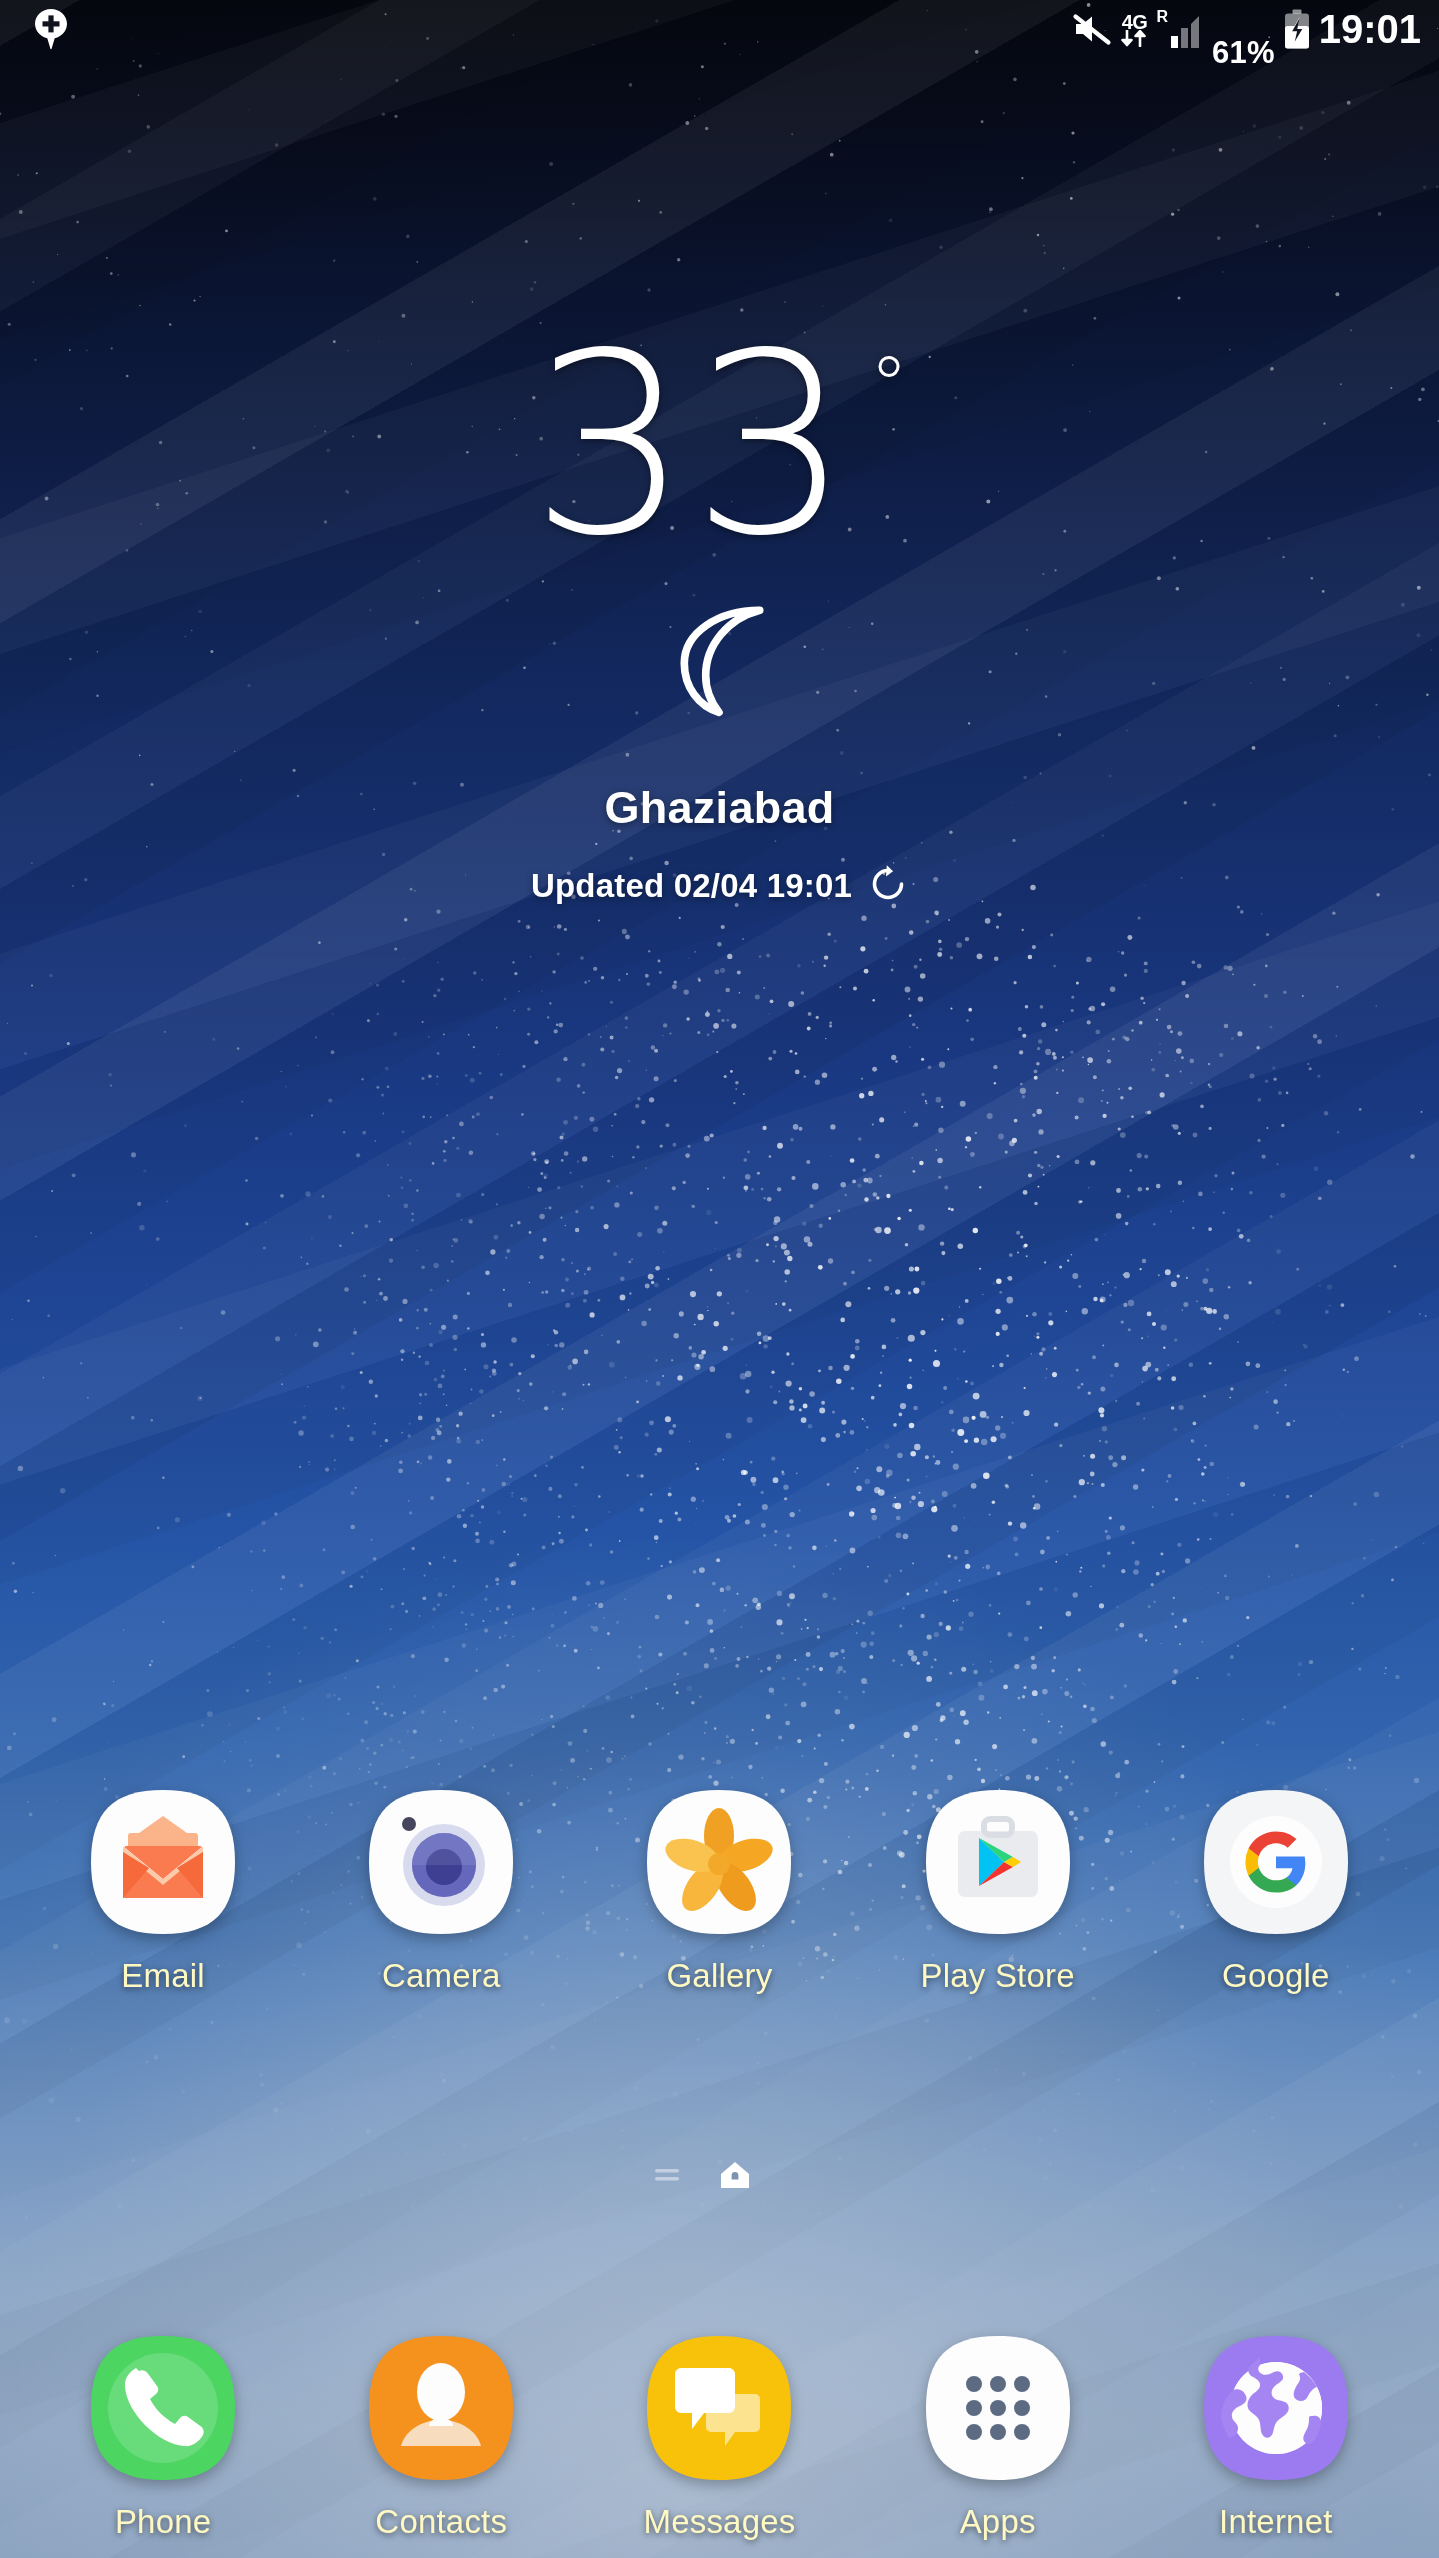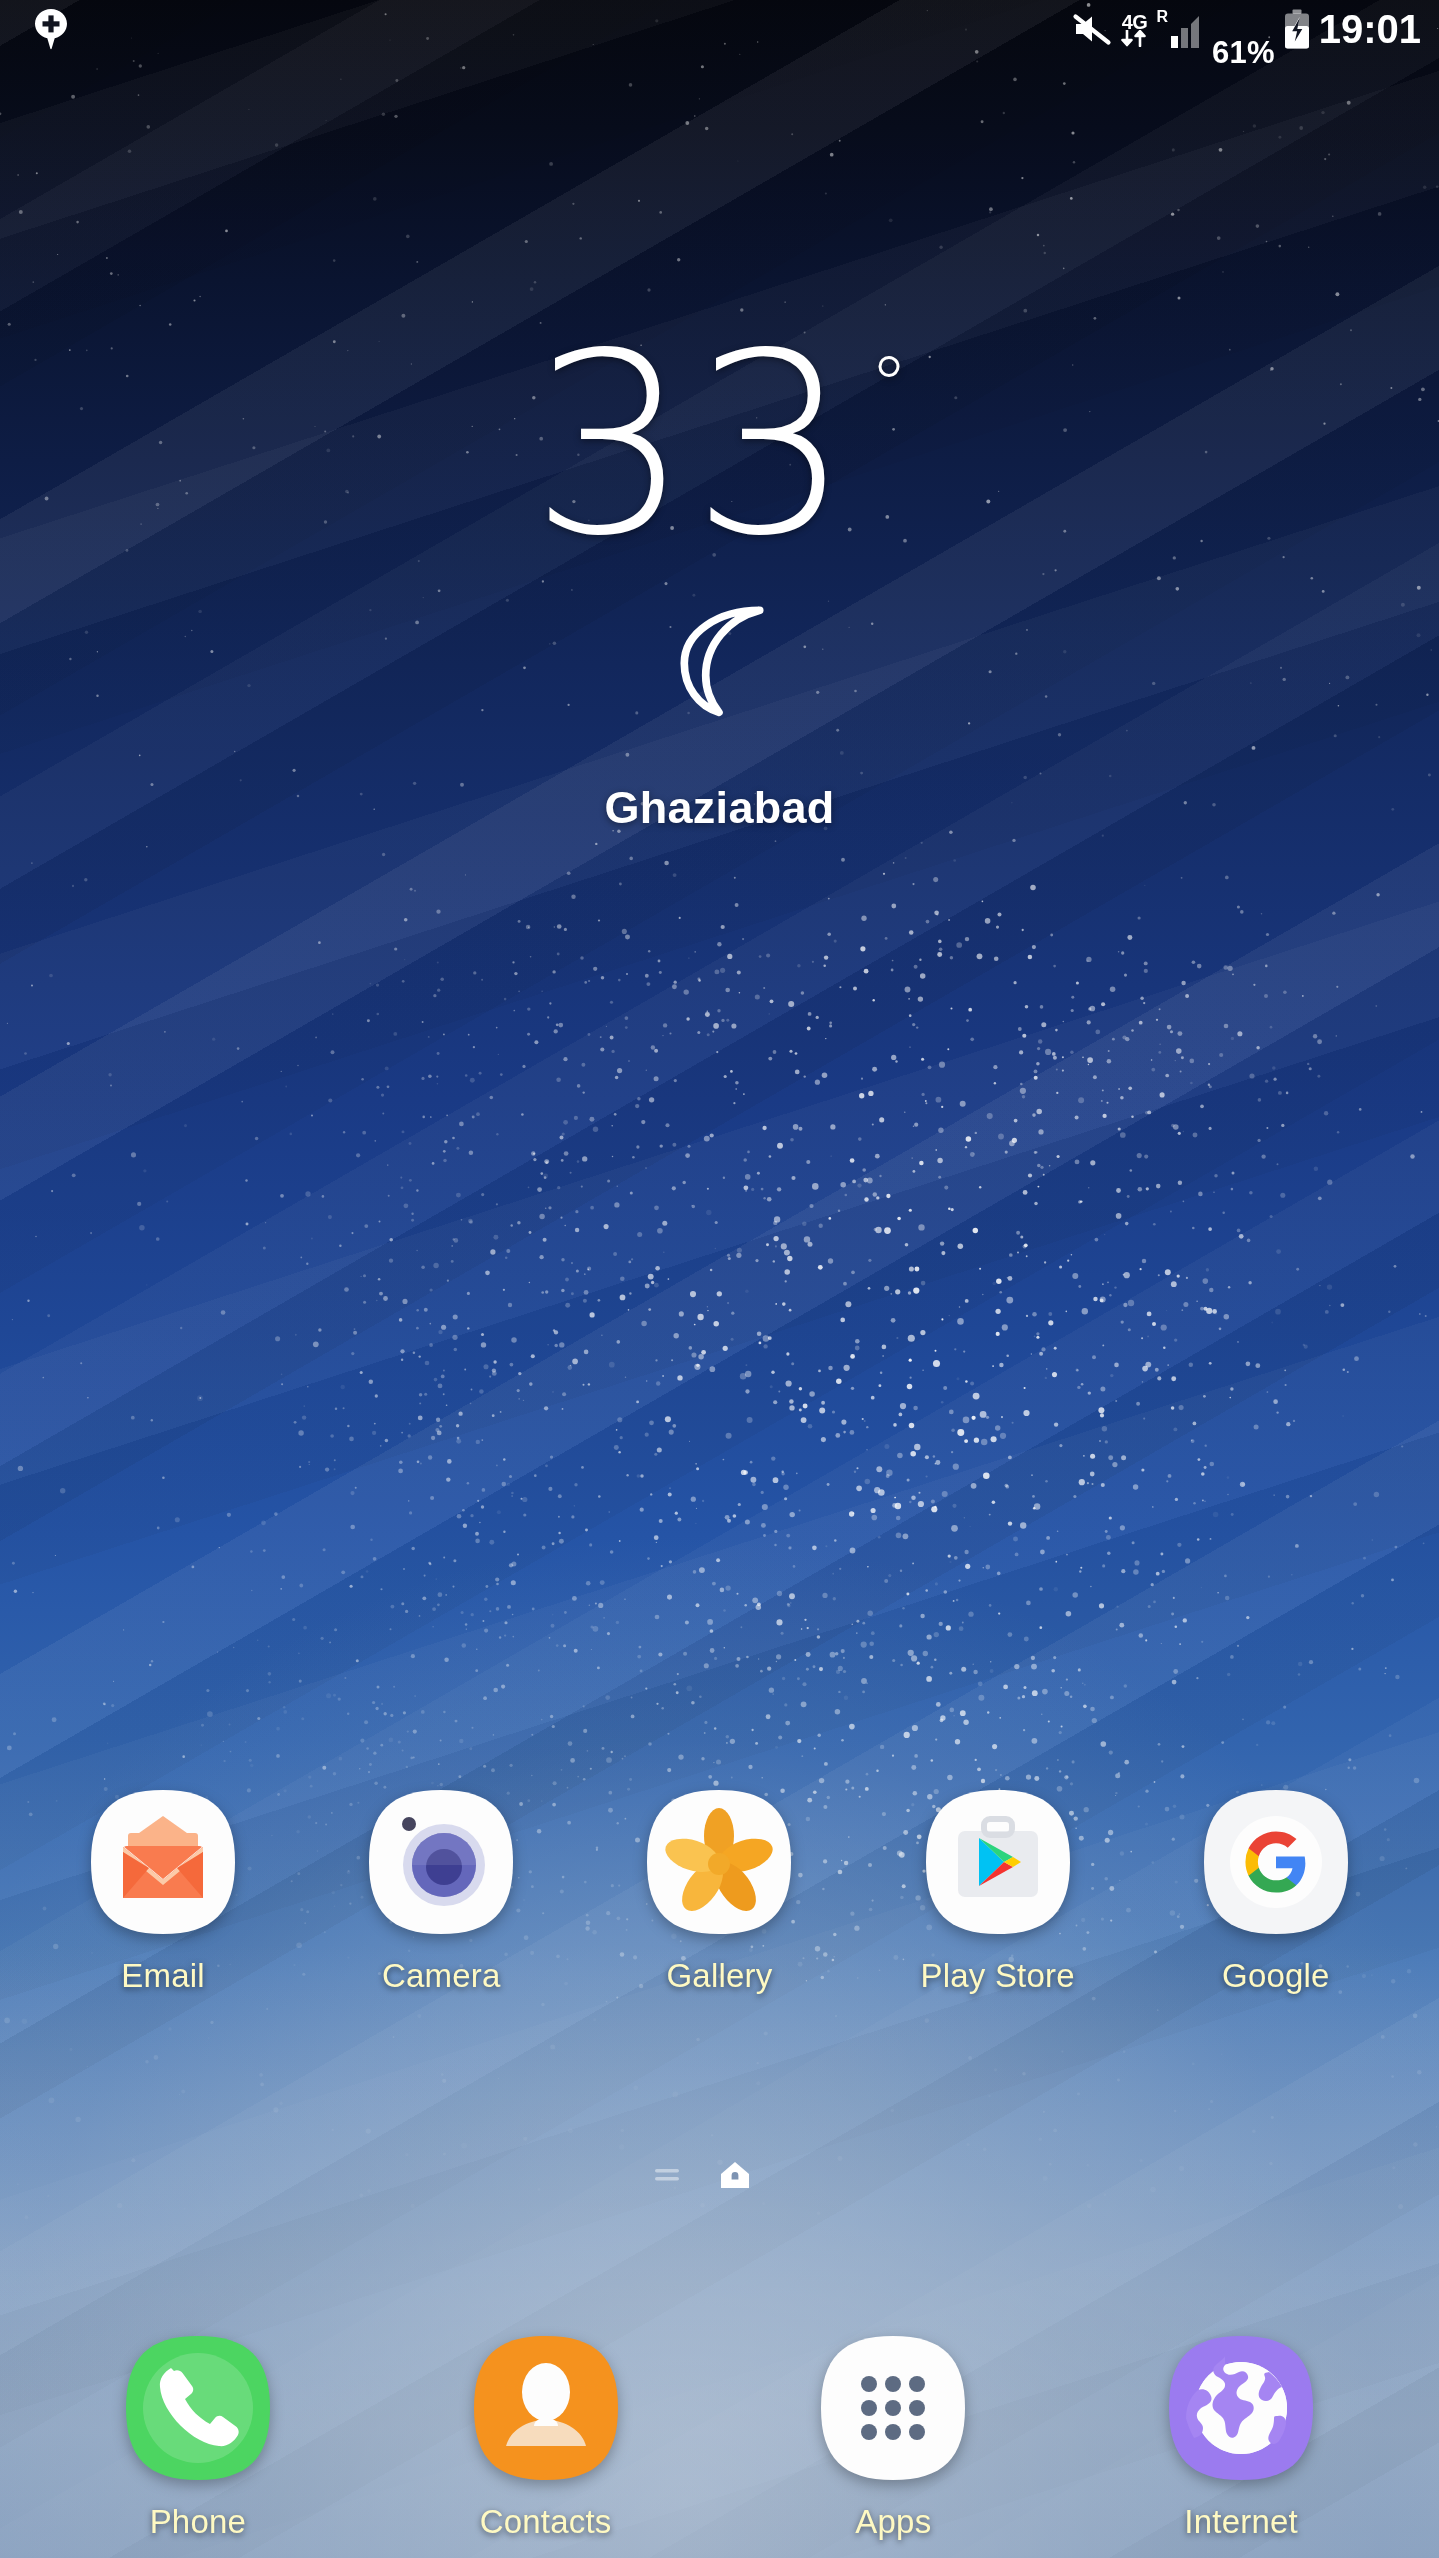--- a/index.html
+++ b/index.html
@@ -3031,20 +3031,29 @@
     </div>
 
     <div class="cond-icon">
       <svg width="128" height="128" viewBox="0 0 128 128">
         <path d="M88 14 C57 22 35 48 35 78 c0 14 5 26 13 36 C28 108 14 89 14 66 14 36 47 14 88 14 Z" transform="translate(14,4) scale(1.02)" fill="none" stroke="#ffffff" stroke-width="7.5" stroke-linejoin="round" stroke-linecap="round"></path>
       </svg>
     </div>
 
     <div class="city">Ghaziabad</div>
 
+    <div class="updated-row">
+      <span class="updated">Updated 02/04 19:01</span>
+      <span>
+        <svg width="40" height="40" viewBox="0 0 40 40">
+          <path d="M20 6.5 a13.5 13.5 0 1 0 13.5 13.5" fill="none" stroke="#ffffff" stroke-width="3.6" stroke-linecap="round"></path>
+          <path d="M20 0.5 L20 12.5 L27 6.5 Z" fill="#ffffff" transform="rotate(4 20 6.5) translate(-1.5,0.5) scale(0.95) translate(1,0.3)"></path>
+        </svg>
+      </span>
+    </div>
   </div>
 
   <div class="app-row" id="home-row">
 
     <div class="app">
       <div class="app-icon">
         <svg viewBox="0 0 152 152">
           <path d="M76 4 C126 4 148 26 148 76 C148 126 126 148 76 148 C26 148 4 126 4 76 C4 26 26 4 76 4 Z" fill="#FDFDFD"></path>
           <path d="M45 52 L76 30 L107 52 Z" fill="#FBB389"></path>
           <rect x="41" y="47" width="70" height="20" rx="3" fill="#FBB389"></rect>
@@ -3161,20 +3170,30 @@
         <svg viewBox="0 0 152 152">
           <path d="M76 4 C126 4 148 26 148 76 C148 126 126 148 76 148 C26 148 4 126 4 76 C4 26 26 4 76 4 Z" fill="#F5921E"></path>
           <ellipse cx="76" cy="60" rx="24" ry="29" fill="#FDFDFD"></ellipse>
           <path d="M76 88 c-20 0 -36 11 -40 26 h80 c-4 -15 -20 -26 -40 -26 z" fill="#F7DCBD"></path>
           <path d="M76 86 c-7 0 -12 3 -12 8 h24 c0 -5 -5 -8 -12 -8z" fill="#FDFDFD"></path>
         </svg>
       </div>
       <div class="app-label">Contacts</div>
     </div>
 
+    <div class="app">
+      <div class="app-icon">
+        <svg viewBox="0 0 152 152">
+          <path d="M76 4 C126 4 148 26 148 76 C148 126 126 148 76 148 C26 148 4 126 4 76 C4 26 26 4 76 4 Z" fill="#F8C20A"></path>
+          <path d="M68 62 h44 a5 5 0 0 1 5 5 v28 a5 5 0 0 1 -5 5 h-20 l-10 14 v-14 h-14 a5 5 0 0 1 -5 -5 v-28 a5 5 0 0 1 5 -5 z" fill="#ffffff" opacity="0.55"></path>
+          <path d="M38 36 h48 a6 6 0 0 1 6 6 v33 a6 6 0 0 1 -6 6 h-25 l-12 16 v-16 h-11 a6 6 0 0 1 -6 -6 v-33 a6 6 0 0 1 6 -6 z" fill="#ffffff"></path>
+        </svg>
+      </div>
+      <div class="app-label">Messages</div>
+    </div>
 
     <div class="app">
       <div class="app-icon">
         <svg viewBox="0 0 152 152">
           <path d="M76 4 C126 4 148 26 148 76 C148 126 126 148 76 148 C26 148 4 126 4 76 C4 26 26 4 76 4 Z" fill="#FDFDFD"></path>
           <g fill="#5D6B82">
             <circle cx="52" cy="52" r="8"></circle>
               <circle cx="76" cy="52" r="8"></circle>
               <circle cx="100" cy="52" r="8"></circle>
             <circle cx="52" cy="76" r="8"></circle>

